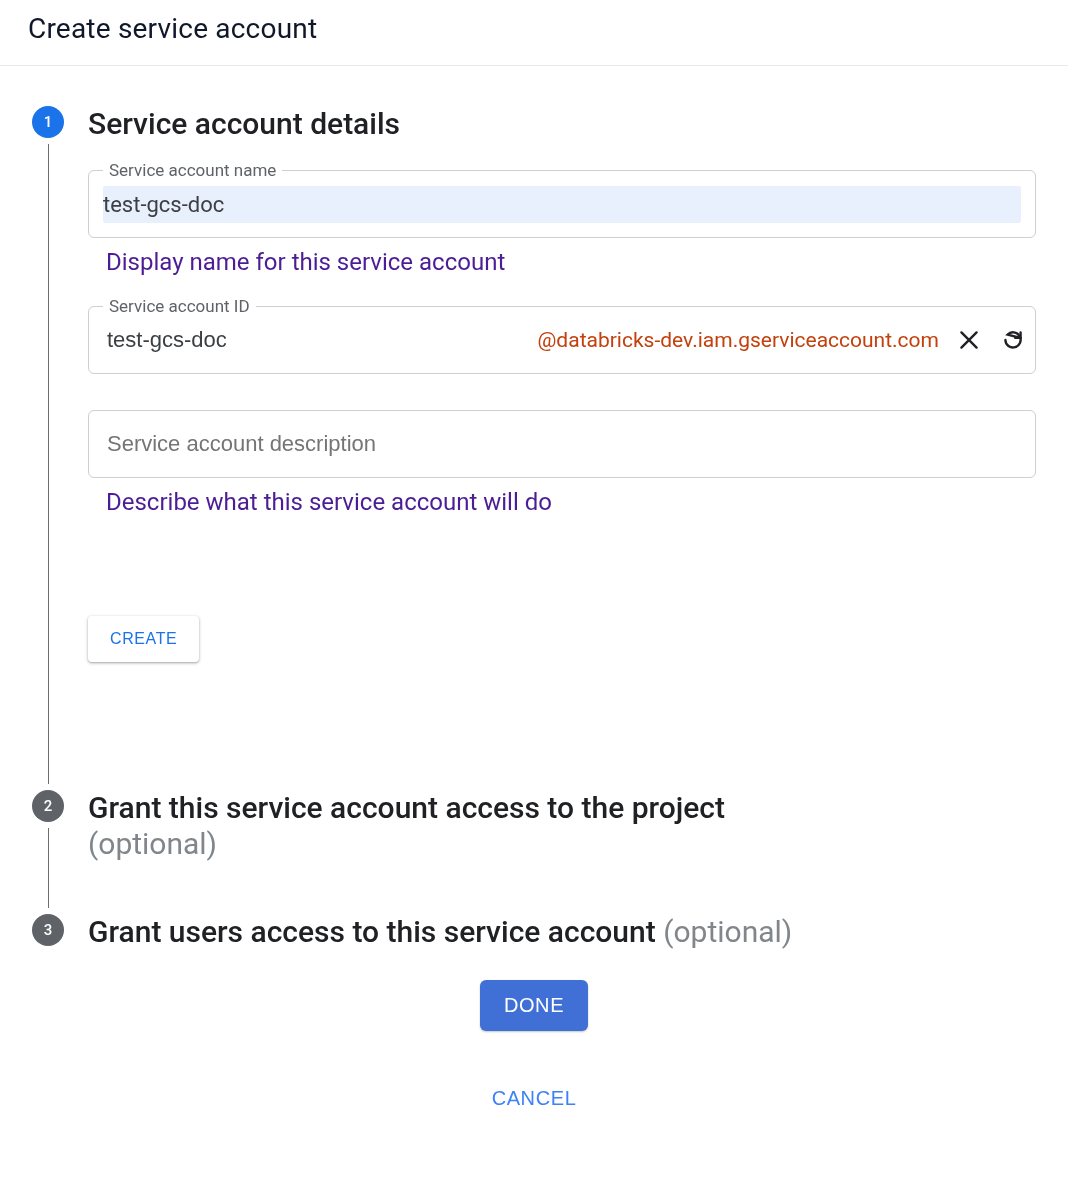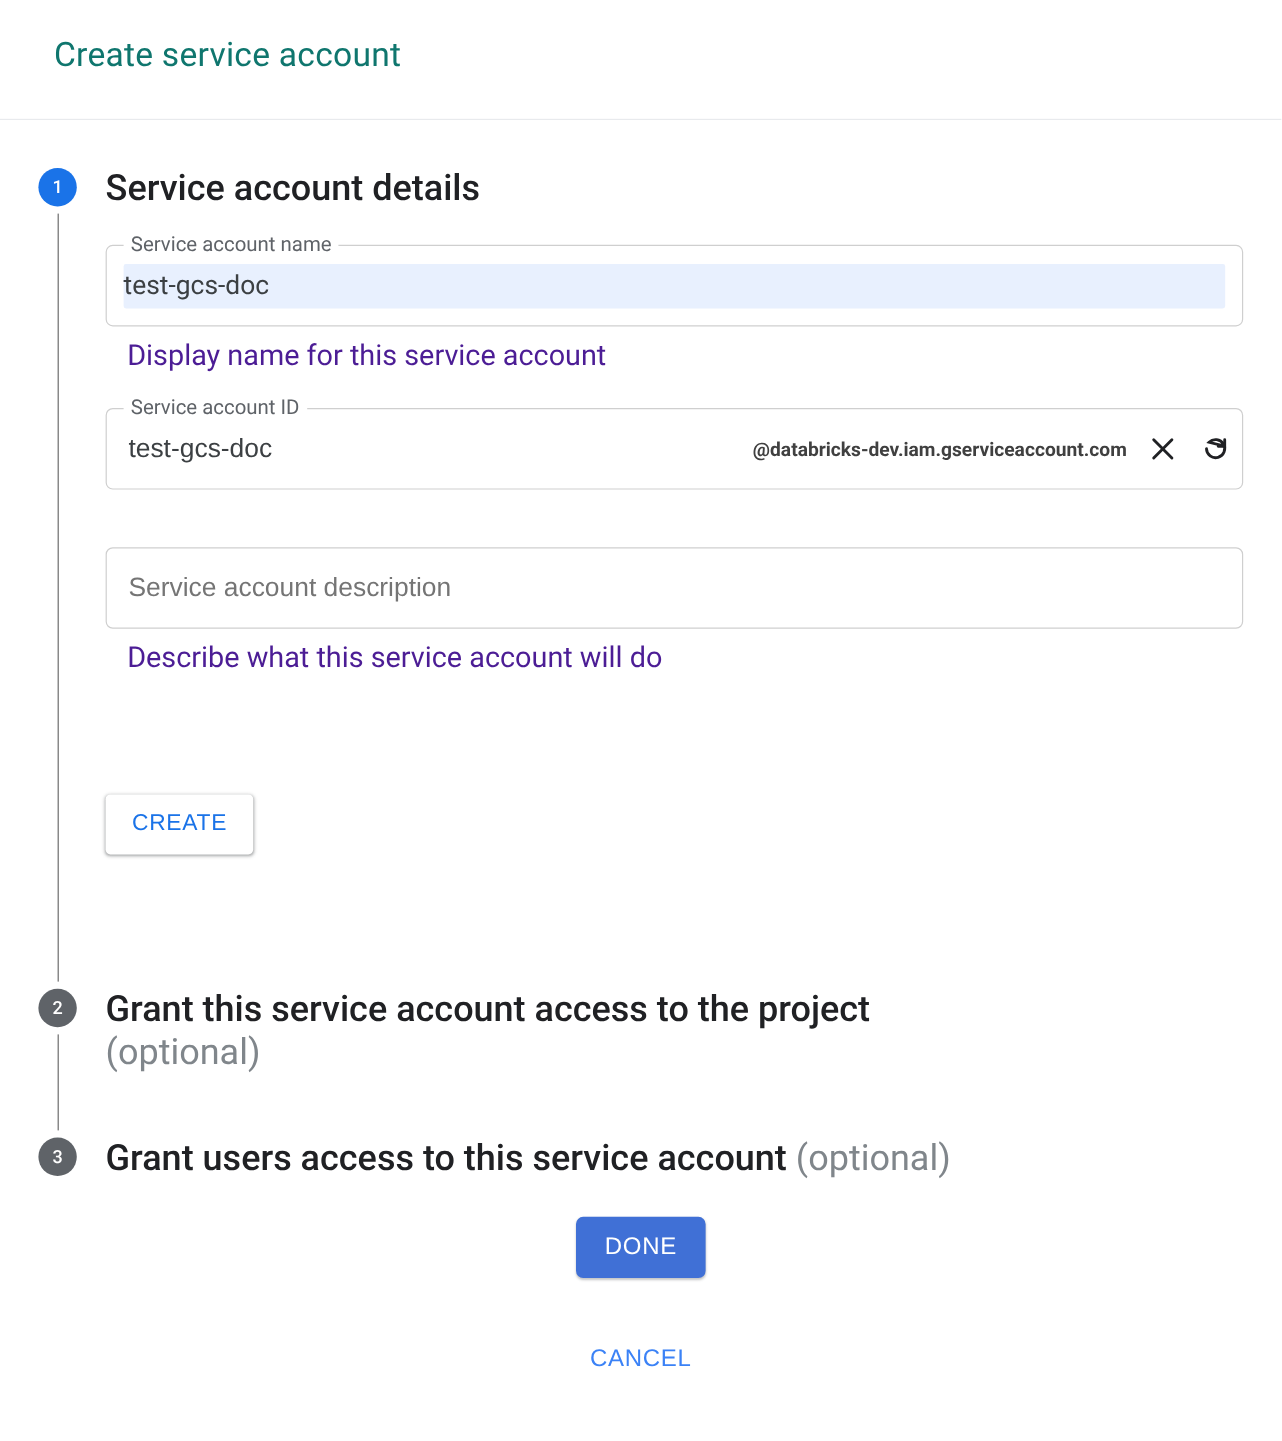--- a/index.html
+++ b/index.html
@@ -15,22 +15,22 @@
     background: #fff;
   }
   .header {
     padding: 12px 28px 20px 28px;
     border-bottom: 1px solid #e8eaed;
   }
   .header h1 {
     font-size: 28px;
     font-weight: 400;
     letter-spacing: 0.2px;
-    margin: 17px;
-    color: #0f766e;
+    margin: 0;
+    color: #0f172a;
   }
   .content {
     padding: 40px 24px 40px 24px;
   }
 
   
   .steps {
     position: relative;
   }
   .step {
@@ -113,26 +113,25 @@
   .otf .value-highlight {
     font-size: 22px;
     color: #3c4043;
     background: #e8f0fe;
     border-radius: 2px;
     padding: 6px 4px 6px 0;
     margin: 0 14px;
     flex: 1;
   }
   .otf .suffix {
-    font-size: 16px;
-    color: #404040;
+    font-size: 21px;
+    color: #c2410c;
     padding-right: 8px;
     user-select: none;
     white-space: nowrap;
-    font-weight: bold;
   }
   .otf .id-edit {
     font-size: 22px;
     color: #3c4043;
     border: none; outline: none; background: transparent;
     padding: 0 4px 0 18px;
     width: 260px;
   }
   .otf .icon-btn {
     width: 44px; height: 44px;
@@ -150,21 +149,21 @@
   
   .create-btn {
     display: inline-block;
     margin-top: 70px;
     margin-bottom: 40px;
     background: #fff;
     color: #1a73e8;
     border: none;
     border-radius: 4px;
     padding: 14px 22px;
-    font-size: 19px;
+    font-size: 16px;
     font-weight: 500;
     letter-spacing: .6px;
     box-shadow: 0 1px 2px rgba(60,64,67,.3), 0 1px 3px 1px rgba(60,64,67,.15);
     cursor: pointer;
   }
 
   
   .actions {
     display: flex;
     gap: 42px;
@@ -241,21 +240,21 @@
               <span class="icon-btn">
                 <svg class="ico" viewBox="0 0 24 24">
                   <path d="M19 5 v5 h-5"></path>
                   <path d="M5 12 a7 7 0 1 0 2 -5 L19 10" fill="none"></path>
                 </svg>
               </span>
             </div>
           </div>
 
           
-          <div class="field-wrap" style="margin-top:48px">
+          <div class="field-wrap" style="margin-top:36px">
             <div class="otf">
               <input type="text" placeholder="Service account description" style="">
             </div>
             <div class="helper">Describe what this service account will do</div>
           </div>
 
           <button class="create-btn">CREATE</button>
         </div>
       </div>
 

